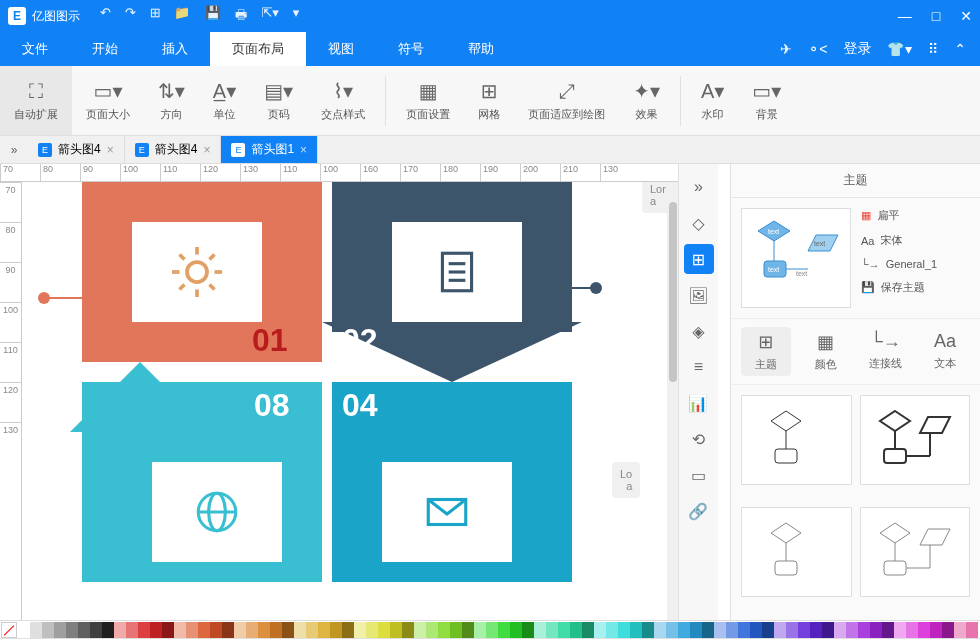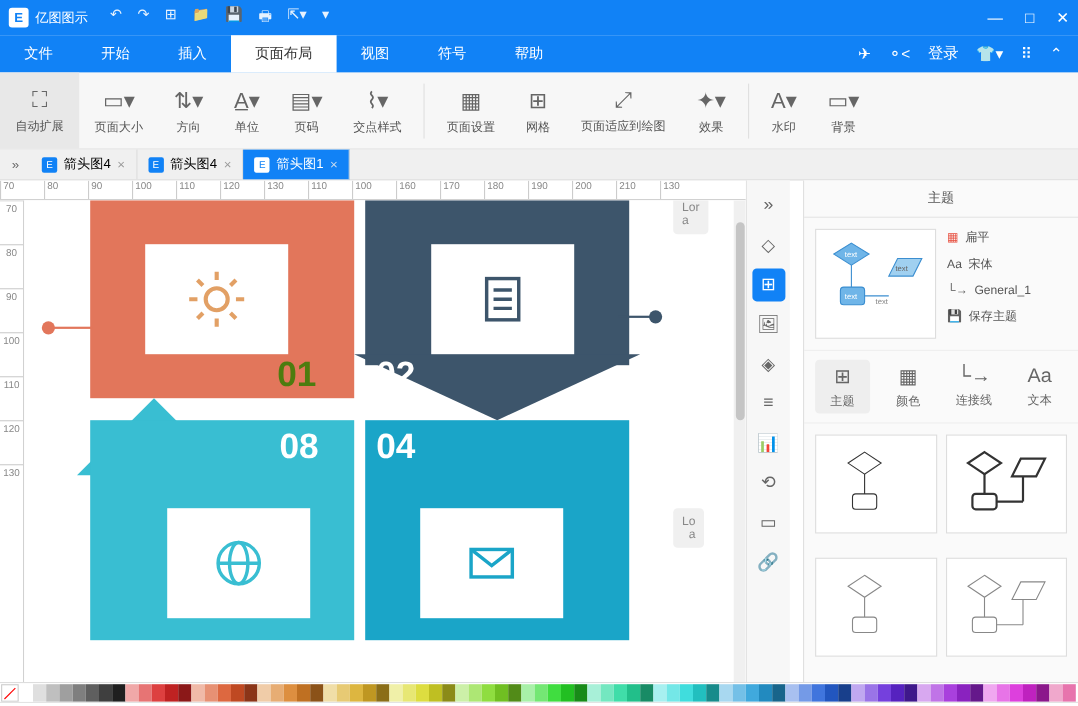--- a/index.html
+++ b/index.html
@@ -44,39 +44,39 @@
 .ruler-h { height: 18px; background: #fff; border-bottom:1px solid #ccc; display:flex; font-size:9px; color:#888; overflow:hidden; }
 .ruler-h span { flex:0 0 40px; border-left:1px solid #ccc; padding-left:2px; }
 .ruler-v { width: 22px; background: #fff; border-right:1px solid #ccc; display:flex; flex-direction:column; font-size:9px; color:#888; overflow:hidden; }
 .ruler-v span { flex:0 0 40px; border-top:1px solid #ccc; padding-top:2px; text-align:center; writing-mode: horizontal-tb;}
 .canvas-row { flex:1; display:flex; overflow:hidden; }
 .canvas { flex:1; background:#fff; position:relative; overflow:hidden; }
 
 
 .block1 { position:absolute; left:60px; top:-10px; width:240px; height:190px; background:#e2765b; }
 .block1-cut { position:absolute; left:110px; top:40px; width:130px; height:100px; background:#fff; display:flex;align-items:center;justify-content:center; }
-.block1-num { position:absolute; left:230px; top:140px; color:#4d7c0f; font-size:32px; font-weight:bold; }
+.block1-num { position:absolute; left:230px; top:140px; color:#b91c1c; font-size:32px; font-weight:bold; }
 .block2 { position:absolute; left:310px; top:-10px; width:240px; height:160px; background:#3d556b; }
 .block2-arrow { position:absolute; left:300px; top:140px; width:0;height:0; border-left:130px solid transparent; border-right:130px solid transparent; border-top:60px solid #3d556b; }
 .block2-cut { position:absolute; left:370px; top:40px; width:130px; height:100px; background:#fff; display:flex;align-items:center;justify-content:center; }
 .block2-num { position:absolute; left:320px; top:140px; color:#fff; font-size:32px; font-weight:bold; }
 .block3 { position:absolute; left:60px; top:200px; width:240px; height:200px; background:#39bed2; }
 .block3-arrow { position:absolute; left:48px; top:180px; width:0;height:0; border-left:70px solid transparent; border-right:70px solid transparent; border-bottom:70px solid #39bed2; }
 .block3-cut { position:absolute; left:130px; top:280px; width:130px; height:100px; background:#fff; display:flex;align-items:center;justify-content:center; }
 .block3-num { position:absolute; left:232px; top:205px; color:#fff; font-size:32px; font-weight:bold; }
 .block4 { position:absolute; left:310px; top:200px; width:240px; height:200px; background:#1aa5c8; }
 .block4-cut { position:absolute; left:360px; top:280px; width:130px; height:100px; background:#fff; display:flex;align-items:center;justify-content:center; }
 .block4-num { position:absolute; left:320px; top:205px; color:#fff; font-size:32px; font-weight:bold; }
 .dot { position:absolute; width:12px; height:12px; border-radius:50%; }
 .dot1 { left:16px; top:110px; background:#e2765b; }
 .dot2 { left:568px; top:100px; background:#3d556b; }
 .line1 { position:absolute; left:22px; top:115px; width:40px; height:2px; background:#e2765b; }
 .line2 { position:absolute; left:540px; top:105px; width:30px; height:2px; background:#3d556b; }
 .note { position:absolute; background:#f0f0f0; border-radius:4px; padding:6px 8px; font-size:11px; color:#888; }
-.note1 { left:590px; top:-5px; }
+.note1 { left:620px; top:-5px; }
 .note2 { left:590px; top:280px;text-align:right; }
 .scroll-v { position:absolute; right:-1px; top:0; bottom:0; width:12px; background:#f0f0f0; }
 .scroll-v .thumb { position:absolute; top:20px; width:8px; left:2px; height:180px; background:#c5c5c5; border-radius:4px; }
 
 
 .righttools { width: 40px; background:#f7f7f7; border-left:1px solid #e0e0e0; display:flex; flex-direction:column; align-items:center; padding-top:8px; gap:6px; }
 .righttools .tbtn { width:30px; height:30px; display:flex; align-items:center; justify-content:center; color:#666; cursor:pointer; border-radius:4px; font-size:16px; }
 .righttools .tbtn.active { background:#1182f6; color:#fff; }
 
 

